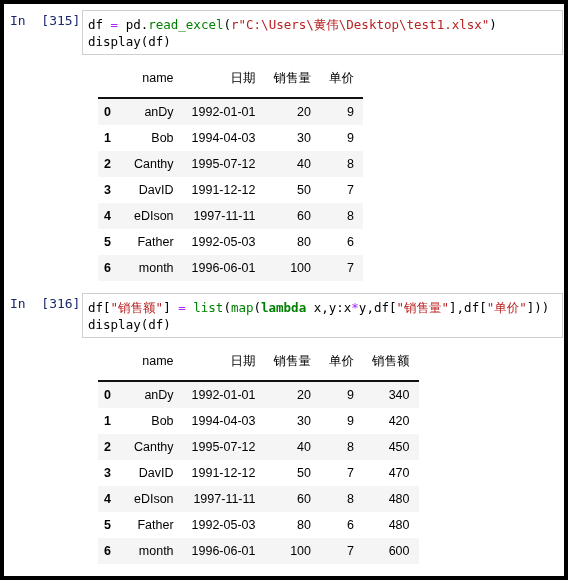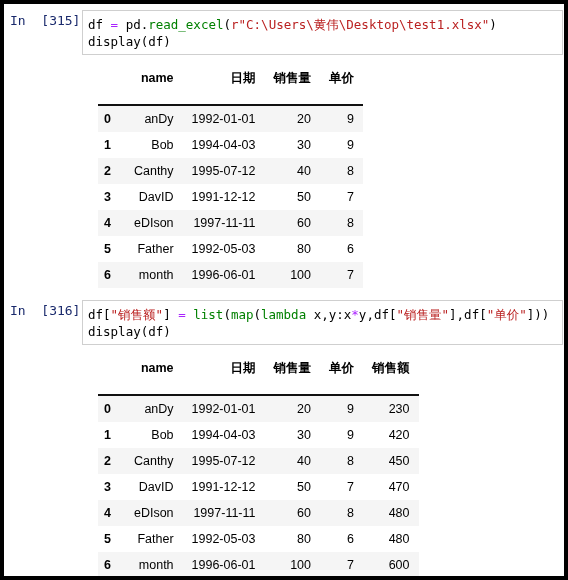--- a/index.html
+++ b/index.html
@@ -52,21 +52,21 @@
   }
   .codeline {
     font-family: "DejaVu Sans Mono", monospace;
     font-size: 12.5px;
     line-height: 17px;
     white-space: pre;
     color: #000000;
   }
   .tok-op    { color: #aa22ff; }
   .tok-fn    { color: #008000; }
-  .tok-kw    { color: #008000; font-weight: normal; }
+  .tok-kw    { color: #008000; font-weight: bold; }
   .tok-str   { color: #ba2121; }
   .tok-plain { color: #000000; }
 
   
   .output {
     padding: 10px 0 4px 0;
     display: flex;
   }
   .out-gutter { width: 94px; flex: 0 0 94px; }
   table.df {
@@ -77,23 +77,23 @@
   }
   table.df th,
   table.df td {
     padding: 6px 9px 6px 9px;
     text-align: right;
     white-space: nowrap;
     border: none;
     line-height: 14px;
   }
   table.df thead th {
-    font-weight: bold;
+    font-weight: normal;
     border-bottom: 2px solid #111111;
-    padding-bottom: 19px;
+    padding-bottom: 12px;
     vertical-align: bottom;
   }
   table.df thead th.corner { border-bottom: 2px solid #111111; }
   table.df tbody tr:nth-child(odd)  { background: #f5f5f5; }
   table.df tbody tr:nth-child(even) { background: #ffffff; }
   table.df tbody td.idx { font-weight: bold; text-align: left; padding-left: 6px; padding-right: 14px; }
   .cell-divider { height: 2px; }
 </style>
 </head>
 <body>
@@ -197,21 +197,21 @@
           <th>销售额</th>
         </tr>
       </thead>
       <tbody>
         <tr>
           <td class="idx">0</td>
           <td>anDy</td>
           <td>1992-01-01</td>
           <td>20</td>
           <td>9</td>
-          <td>230</td>
+          <td>340</td>
         </tr>
         <tr>
           <td class="idx">1</td>
           <td>Bob</td>
           <td>1994-04-03</td>
           <td>30</td>
           <td>9</td>
           <td>420</td>
         </tr>
         <tr>

